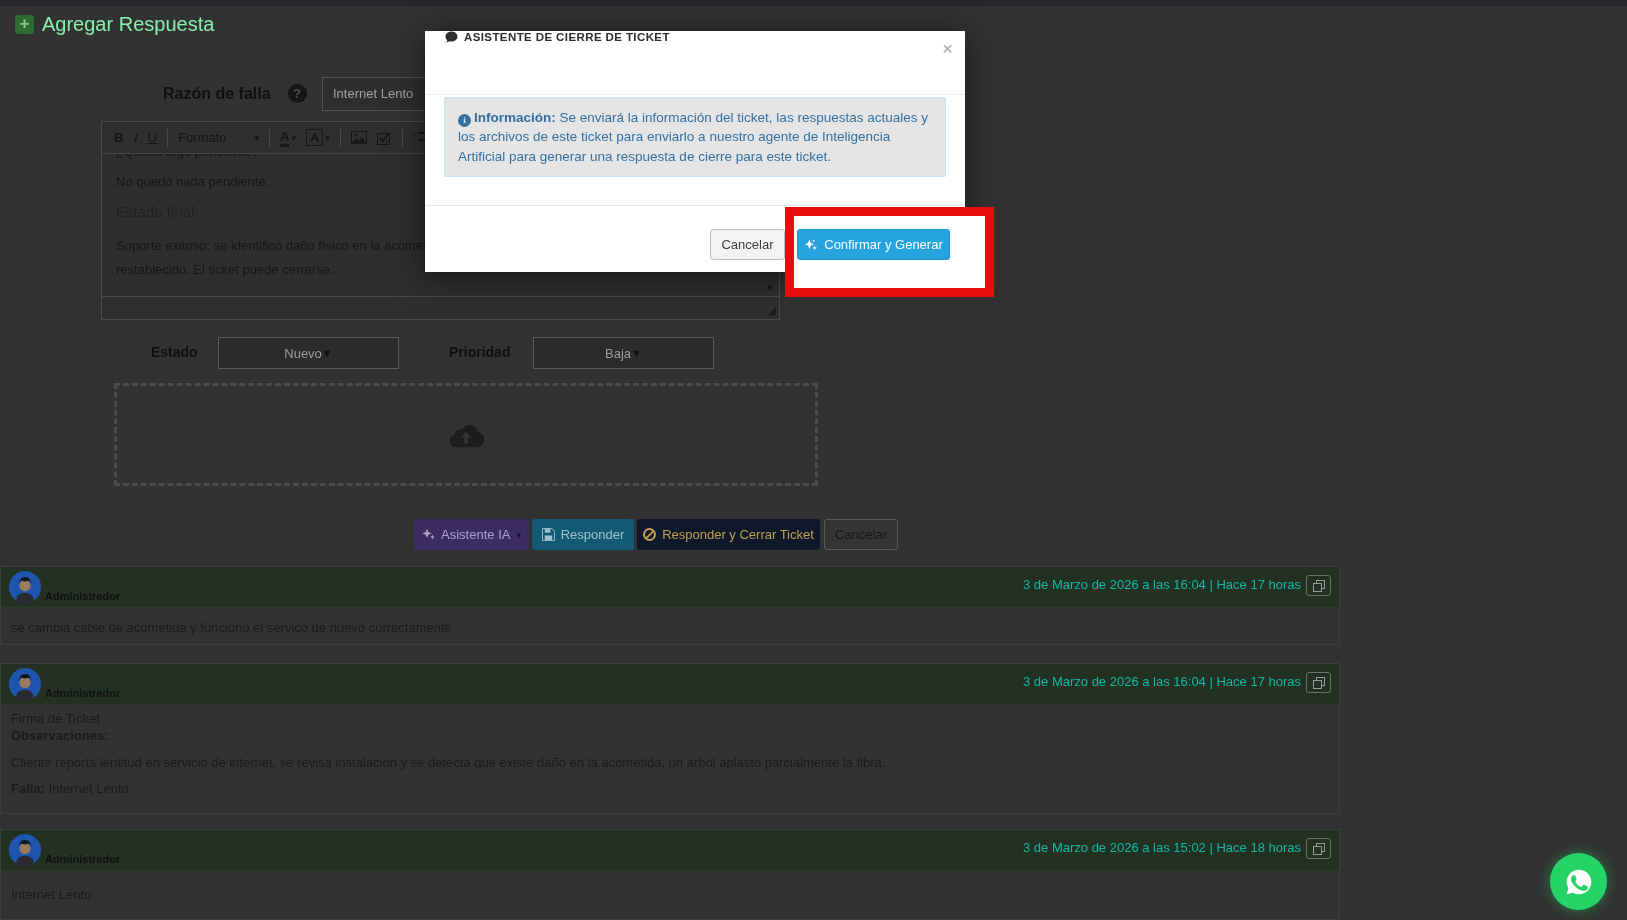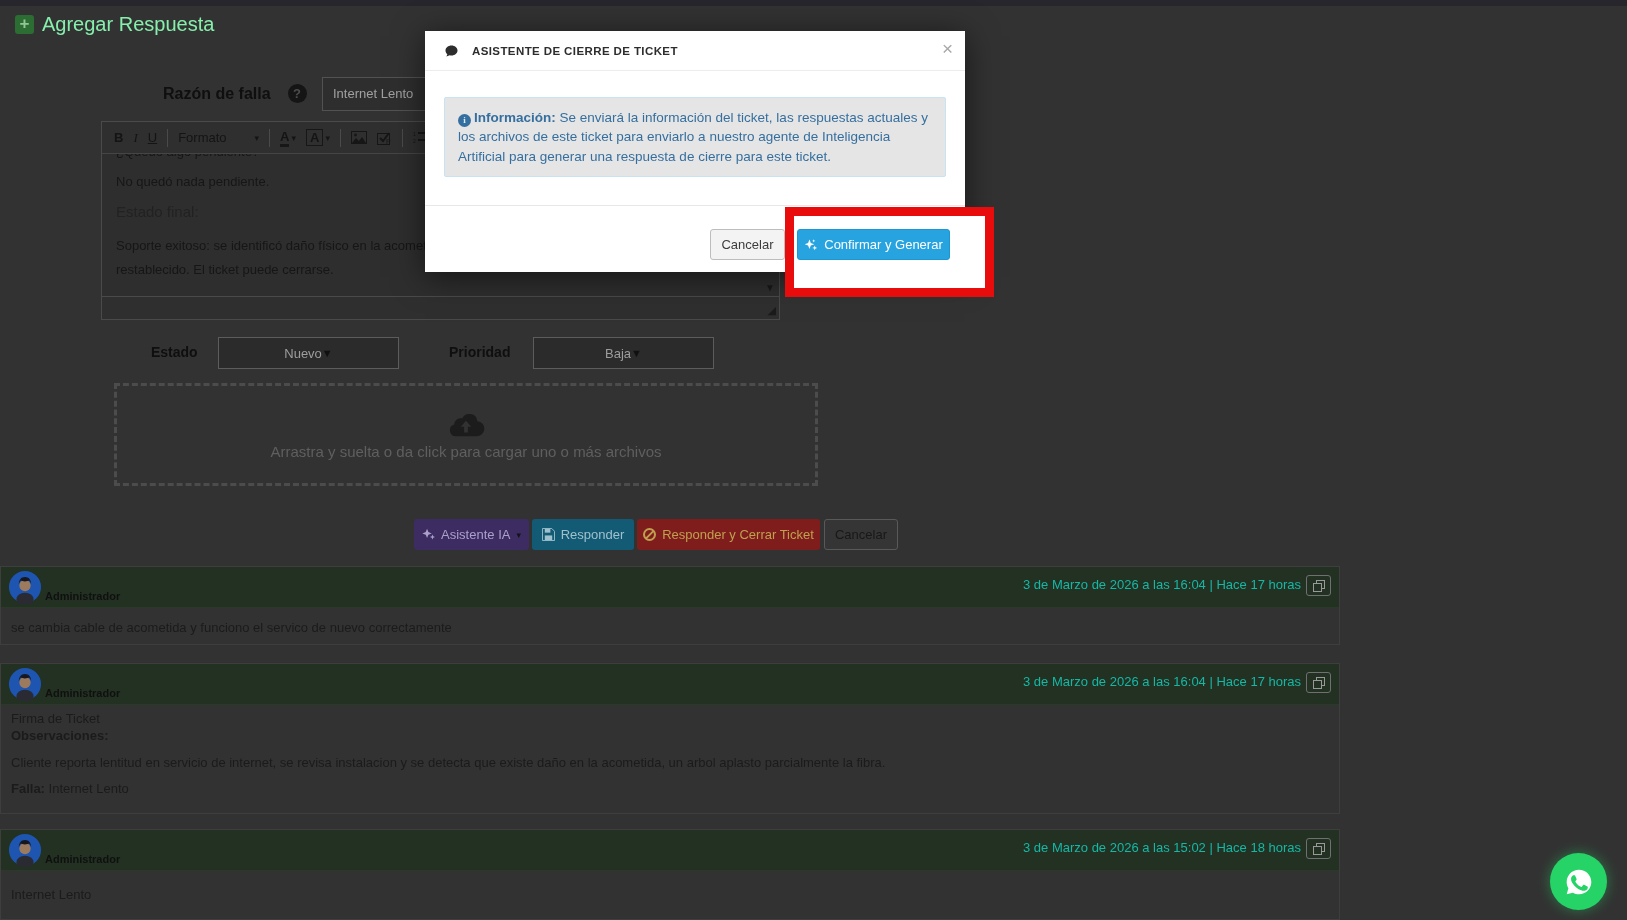--- a/index.html
+++ b/index.html
@@ -56,21 +56,21 @@
   
   #upload-zone{left:114px;top:383px;width:704px;height:103px;border:3px dashed #4c4c4c;
     display:flex;flex-direction:column;align-items:center;justify-content:center;gap:6px;}
   #upload-text{font-size:15px;color:#5f5f5f;}
 
   
   .act-btn{top:519px;height:31px;border-radius:3px;font-size:13px;display:flex;align-items:center;
     justify-content:center;gap:6px;}
   #btn-asistente{left:414px;width:115px;background:#3c2c62;color:#aba0c9;}
   #btn-responder{left:532px;width:102px;background:#135a74;color:#9fc1cd;}
-  #btn-responder-cerrar{left:637px;width:183px;background:#7f1d1d;color:#c0a04f;}
+  #btn-responder-cerrar{left:637px;width:183px;background:#0f172a;color:#c0a04f;}
   #btn-cancelar-main{left:824px;width:74px;background:#353535;border:1px solid #595959;color:#181818;}
   .ban-icon{width:13px;height:13px;border:2px solid currentColor;border-radius:50%;position:relative;display:inline-block;}
   .ban-icon::after{content:"";position:absolute;left:-1px;top:4px;width:11px;height:2px;background:currentColor;transform:rotate(-45deg);}
 
   
   .reply{left:0;width:1340px;border:1px solid #3e3e3e;background:#323232;}
   .reply-head{position:relative;height:41px;background:#233122;border-bottom:1px solid #2a3a29;}
   .avatar{position:absolute;left:7px;top:3px;width:34px;height:34px;}
   .reply-author{position:absolute;left:44px;bottom:5px;font-size:11px;font-weight:bold;color:#101010;}
   .reply-time{position:absolute;right:38px;top:10px;font-size:13px;color:#14b8a6;}
@@ -84,21 +84,21 @@
   .r1-l1{position:absolute;left:10px;top:6px;}
   .r1-l2{position:absolute;left:10px;top:23px;font-weight:bold;}
   .r1-l3{position:absolute;left:10px;top:50px;}
   .r1-l4{position:absolute;left:10px;top:76px;}
   .r2-line{position:absolute;left:10px;top:16px;}
   .bold{font-weight:bold;}
 
   
   #modal{left:425px;top:31px;width:540px;height:241px;background:#ffffff;
     box-shadow:0 5px 30px rgba(0,0,0,0.55);}
-  #modal-header{position:relative;height:40px;border-bottom:1px solid #ececec;display:flex;align-items:center;padding:0 20px;gap:14px;}
+  #modal-header{position:relative;height:64px;border-bottom:1px solid #ececec;display:flex;padding:0 20px;gap:6px;}
   #modal-title{font-size:11.5px;font-weight:bold;letter-spacing:0.4px;color:#2d2d2d;}
   #modal-close{position:absolute;right:12px;top:8px;font-size:19px;color:#a8a8a8;line-height:19px;}
   #modal-alert{position:absolute;left:19px;top:66px;width:502px;height:80px;background:#e5e5e5;
     border:1px solid #c7e3f2;border-radius:2px;padding:10px 13px;font-size:13.5px;line-height:1.43;color:#356f9f;}
   .info-icon{display:inline-block;width:13px;height:13px;border-radius:50%;background:#356f9f;color:#d9edf8;
     font-size:9px;line-height:13px;text-align:center;font-weight:bold;font-family:"Liberation Serif",serif;vertical-align:-1px;margin-right:3px;}
   #modal-footer-border{position:absolute;left:0;top:174px;width:540px;height:1px;background:#e8e8e8;}
   #modal-cancel{position:absolute;left:285px;top:198px;width:75px;height:31px;background:#f3f3f3;
     border:1px solid #bdbdbd;border-radius:3px;color:#3c3c3c;font-size:13px;display:flex;align-items:center;justify-content:center;}
 
@@ -199,21 +199,20 @@
   <div id="prioridad-select" class="abs fake-select">
     <span>Baja</span>
     <span class="caret">▼</span>
   </div>
 
   <div id="upload-zone" class="abs">
     <svg width="38" height="27" viewBox="0 0 40 28">
       <path d="M32 11.5A8.5 8.5 0 0 0 16 8.6 6.8 6.8 0 0 0 7.6 15 6.4 6.4 0 0 0 9 27.5h21.5A7.3 7.3 0 0 0 32 11.5z" fill="#1c1c1c"></path>
       <path d="M20 11l5.5 6.5H22v6h-4v-6h-3.5z" fill="#323232"></path>
     </svg>
-    <div id="upload-text">Arrastra y suelta o da click para cargar uno o más archivos</div>
   </div>
 
   <div id="btn-asistente" class="abs act-btn">
     <svg width="13" height="13" viewBox="0 0 18 18">
         <path d="M7 1l1.8 4.7L13.5 7.5 8.8 9.3 7 14 5.2 9.3 0.5 7.5 5.2 5.7z" fill="#aba0c9"></path>
         <path d="M14.5 9l1 2.5 2.5 1-2.5 1-1 2.5-1-2.5-2.5-1 2.5-1z" fill="#aba0c9"></path>
       </svg>
     <span>Asistente IA</span>
     <span class="caret">▾</span>
   </div>

